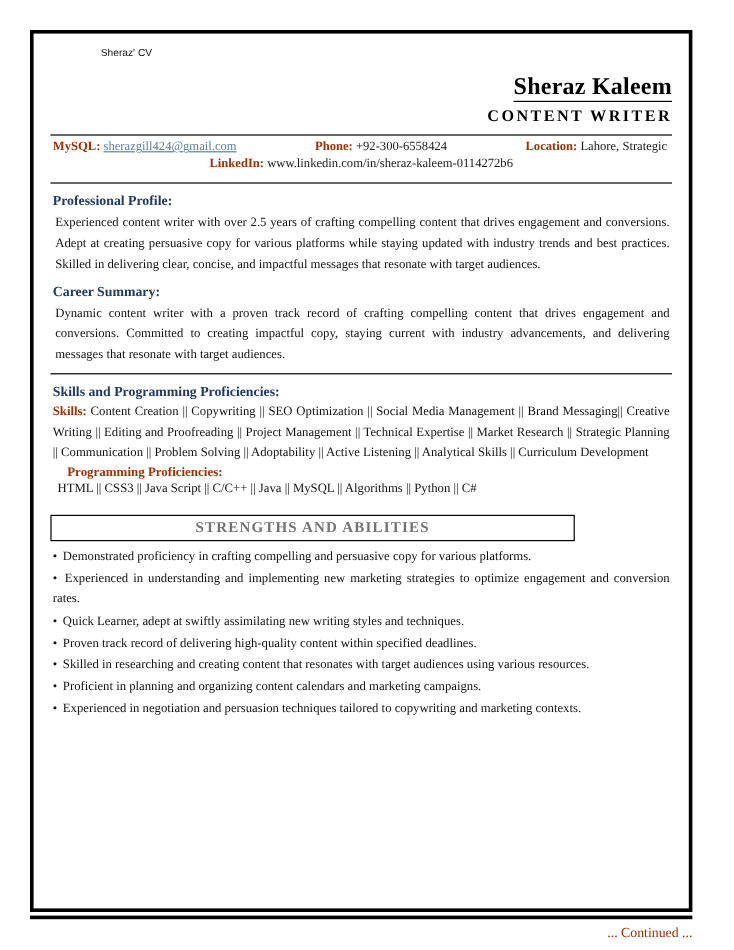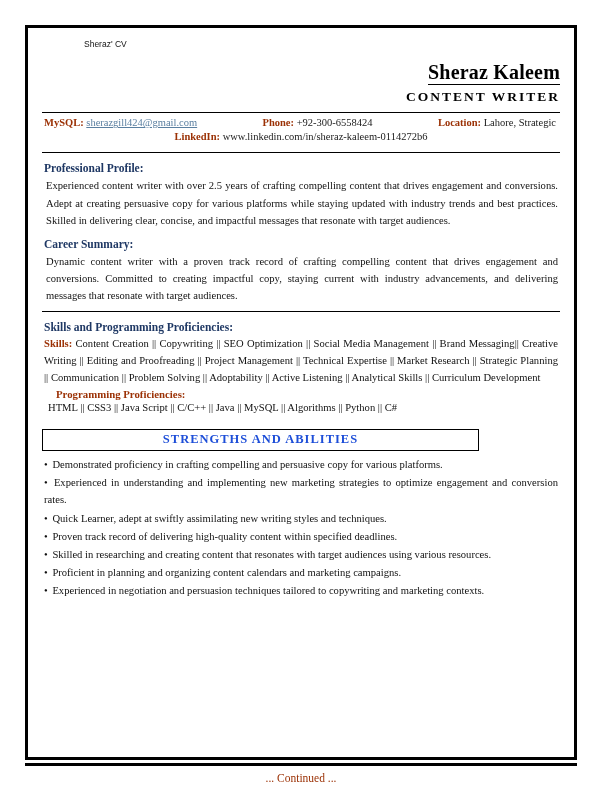--- a/index.html
+++ b/index.html
@@ -155,21 +155,21 @@
     border: 1.2px solid #000000;
     width: 437px;
     text-align: center;
     padding: 2px 0 3px 0;
     box-sizing: border-box;
   }
   .banner-title {
     font-size: 12.5px;
     font-weight: bold;
     letter-spacing: 1.0px;
-    color: #1d4ed8;
+    color: #737373;
   }
 
   .bullets {
     margin-top: 5px;
     padding-left: 2px;
     padding-right: 2px;
   }
   .bullet {
     font-size: 10.6px;
     color: #111111;
@@ -186,21 +186,21 @@
     top: 763px;
     width: 552px;
     height: 0;
     border-top: 3px solid #000000;
   }
   #footer-text {
     position: absolute;
     left: 25px;
     top: 772px;
     width: 552px;
-    text-align: center;
+    text-align: right;
     font-size: 11.5px;
     color: #9B3105;
     font-family: "Liberation Serif", serif;
   }
 </style>
 </head>
 <body>
 
 <div id="page-frame">
   <div id="page-inner">

